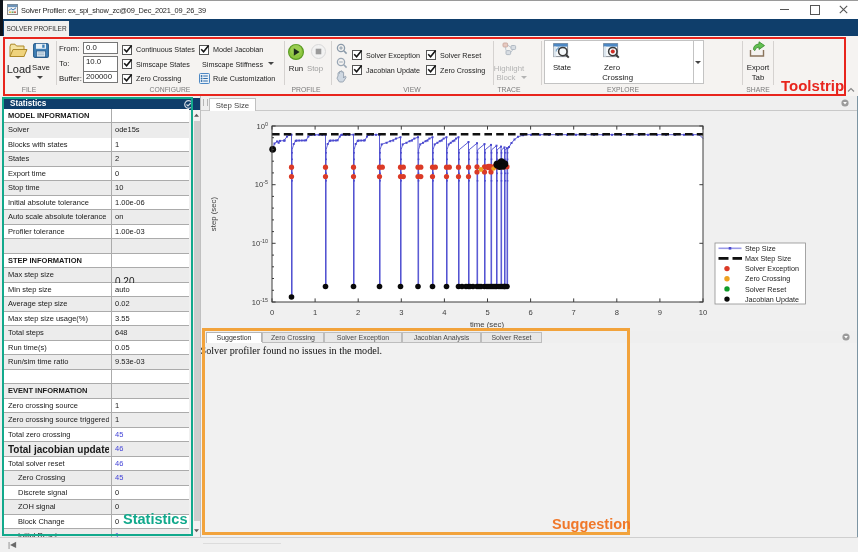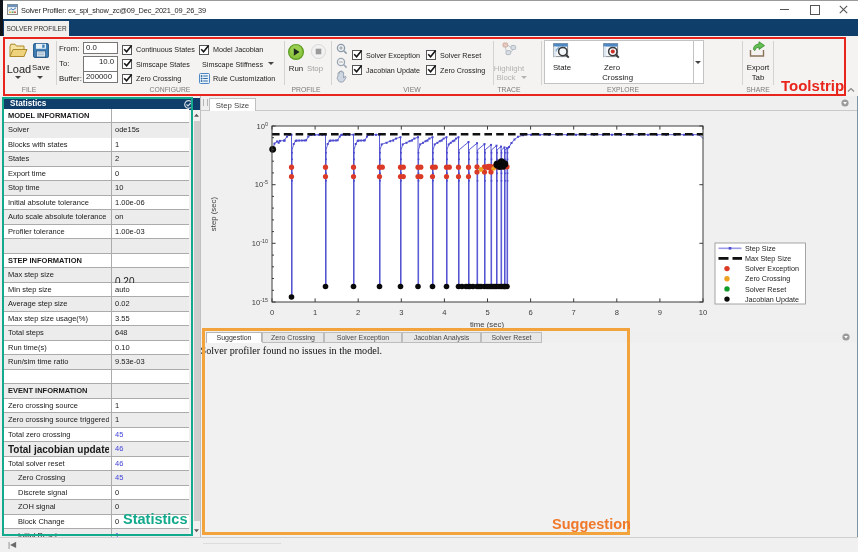--- a/index.html
+++ b/index.html
@@ -44,21 +44,21 @@
 <div class="abs" style="left:29px;top:63px;width:24px;text-align:center;font-size:7.8px;color:#222">Save</div>
 <div style="position:absolute;left:15px;top:75.5px;width:0;height:0;border-left:3px solid transparent;border-right:3px solid transparent;border-top:3.6px solid #444"></div>
 <div style="position:absolute;left:37px;top:75.5px;width:0;height:0;border-left:3px solid transparent;border-right:3px solid transparent;border-top:3.6px solid #444"></div>
 <div style="position:absolute;left:-16px;top:86px;width:90px;text-align:center;font-size:6.8px;color:#7a7a7a">FILE</div>
 <div style="position:absolute;left:56px;top:41px;width:1px;height:44px;background:#d5d2d0"></div>
 
 <div class="abs" style="left:59px;top:44px;font-size:7.8px;color:#222">From:</div>
 <div class="abs" style="left:59px;top:58.5px;font-size:7.8px;color:#222">To:</div>
 <div class="abs" style="left:59px;top:73.5px;font-size:7.8px;color:#222">Buffer:</div>
 <div class="abs" style="left:83px;top:41.5px;width:35px;height:12px;background:#fff;border:1px solid #767676;box-sizing:border-box;font-size:7.8px;color:#222;line-height:10px;padding-left:2px">0.0</div>
-<div class="abs" style="left:83px;top:56px;width:35px;height:16px;background:#fff;border:1px solid #767676;box-sizing:border-box;font-size:7.8px;color:#222;line-height:10px;padding-left:15px">10.0</div>
+<div class="abs" style="left:83px;top:56px;width:35px;height:16px;background:#fff;border:1px solid #767676;box-sizing:border-box;font-size:7.8px;color:#222;line-height:10px;padding-left:2px">10.0</div>
 <div class="abs" style="left:83px;top:71px;width:35px;height:12px;background:#fff;border:1px solid #767676;box-sizing:border-box;font-size:7.8px;color:#222;line-height:10px;padding-left:2px">200000</div>
 <div style="position:absolute;left:122px;top:44.5px;width:10px;height:10px;background:#fff;border:1.1px solid #555;box-sizing:border-box"></div>
 <svg style="position:absolute;left:122px;top:42.5px" width="12" height="12" viewBox="0 0 12 12">
     <path d="M2.2 6.2 L4.6 8.8 L9.6 2.6" fill="none" stroke="#151515" stroke-width="1.6"></path>
   </svg>
 <div style="position:absolute;left:122px;top:59px;width:10px;height:10px;background:#fff;border:1.1px solid #555;box-sizing:border-box"></div>
 <svg style="position:absolute;left:122px;top:57px" width="12" height="12" viewBox="0 0 12 12">
     <path d="M2.2 6.2 L4.6 8.8 L9.6 2.6" fill="none" stroke="#151515" stroke-width="1.6"></path>
   </svg>
 <div style="position:absolute;left:122px;top:73.5px;width:10px;height:10px;background:#fff;border:1.1px solid #555;box-sizing:border-box"></div>
@@ -274,21 +274,21 @@
     <div style="position:absolute;left:111px;top:2px;font-size:7.5px;color:#1a1a1a;white-space:nowrap">3.55</div>
   </div>
 <div style="position:absolute;left:4px;top:326.3px;width:185px;height:14.5px;background:#ececec;border-bottom:1px solid #ababab;box-sizing:border-box">
     <div style="position:absolute;left:4px;top:2px;width:101px;height:12px;font-size:7.5px;font-weight:normal;color:#1a1a1a;white-space:nowrap;overflow:hidden">Total steps</div>
     <div style="position:absolute;left:107px;top:0;bottom:0;width:1px;background:#ababab"></div>
     <div style="position:absolute;left:111px;top:2px;font-size:7.5px;color:#1a1a1a;white-space:nowrap">648</div>
   </div>
 <div style="position:absolute;left:4px;top:340.8px;width:185px;height:14.5px;background:#ffffff;border-bottom:1px solid #ababab;box-sizing:border-box">
     <div style="position:absolute;left:4px;top:2px;width:101px;height:12px;font-size:7.5px;font-weight:normal;color:#1a1a1a;white-space:nowrap;overflow:hidden">Run time(s)</div>
     <div style="position:absolute;left:107px;top:0;bottom:0;width:1px;background:#ababab"></div>
-    <div style="position:absolute;left:111px;top:2px;font-size:7.5px;color:#1a1a1a;white-space:nowrap">0.10</div>
+    <div style="position:absolute;left:111px;top:2px;font-size:7.5px;color:#1a1a1a;white-space:nowrap">0.05</div>
   </div>
 <div style="position:absolute;left:4px;top:355.3px;width:185px;height:14.5px;background:#ececec;border-bottom:1px solid #ababab;box-sizing:border-box">
     <div style="position:absolute;left:4px;top:2px;width:101px;height:12px;font-size:7.5px;font-weight:normal;color:#1a1a1a;white-space:nowrap;overflow:hidden">Run/sim time ratio</div>
     <div style="position:absolute;left:107px;top:0;bottom:0;width:1px;background:#ababab"></div>
     <div style="position:absolute;left:111px;top:2px;font-size:7.5px;color:#1a1a1a;white-space:nowrap">9.53e-03</div>
   </div>
 <div style="position:absolute;left:4px;top:369.8px;width:185px;height:14.5px;background:#ffffff;border-bottom:1px solid #ababab;box-sizing:border-box">
     <div style="position:absolute;left:4px;top:2px;width:101px;height:12px;font-size:7.5px;font-weight:normal;color:#1a1a1a;white-space:nowrap;overflow:hidden"></div>
     <div style="position:absolute;left:107px;top:0;bottom:0;width:1px;background:#ababab"></div>
     <div style="position:absolute;left:111px;top:2px;font-size:7.5px;color:#1a1a1a;white-space:nowrap"></div>

